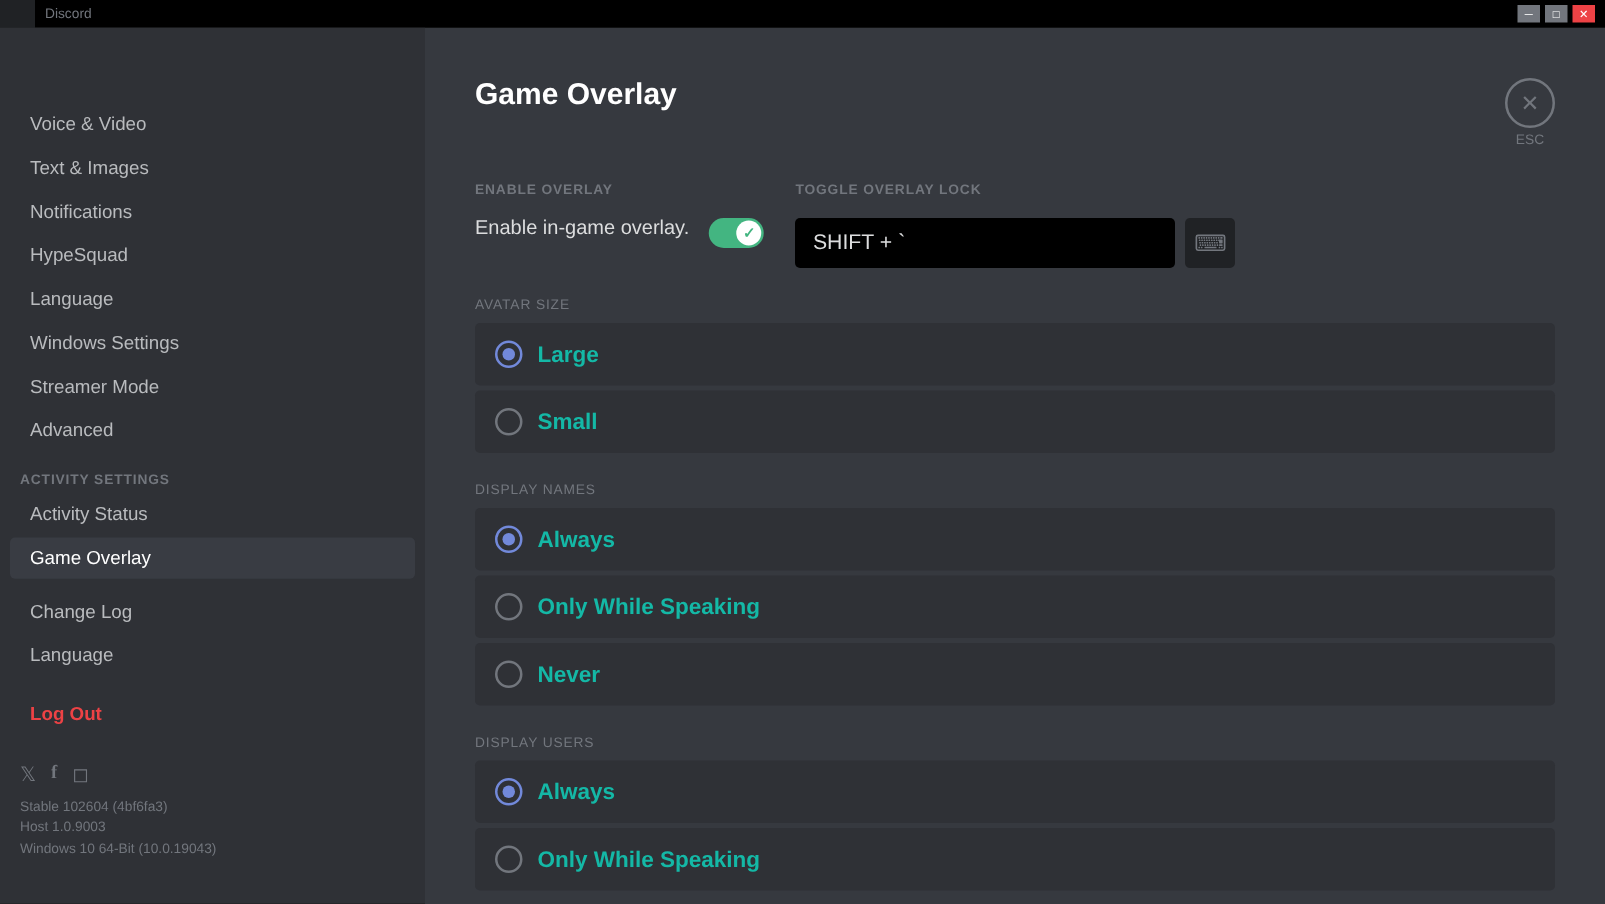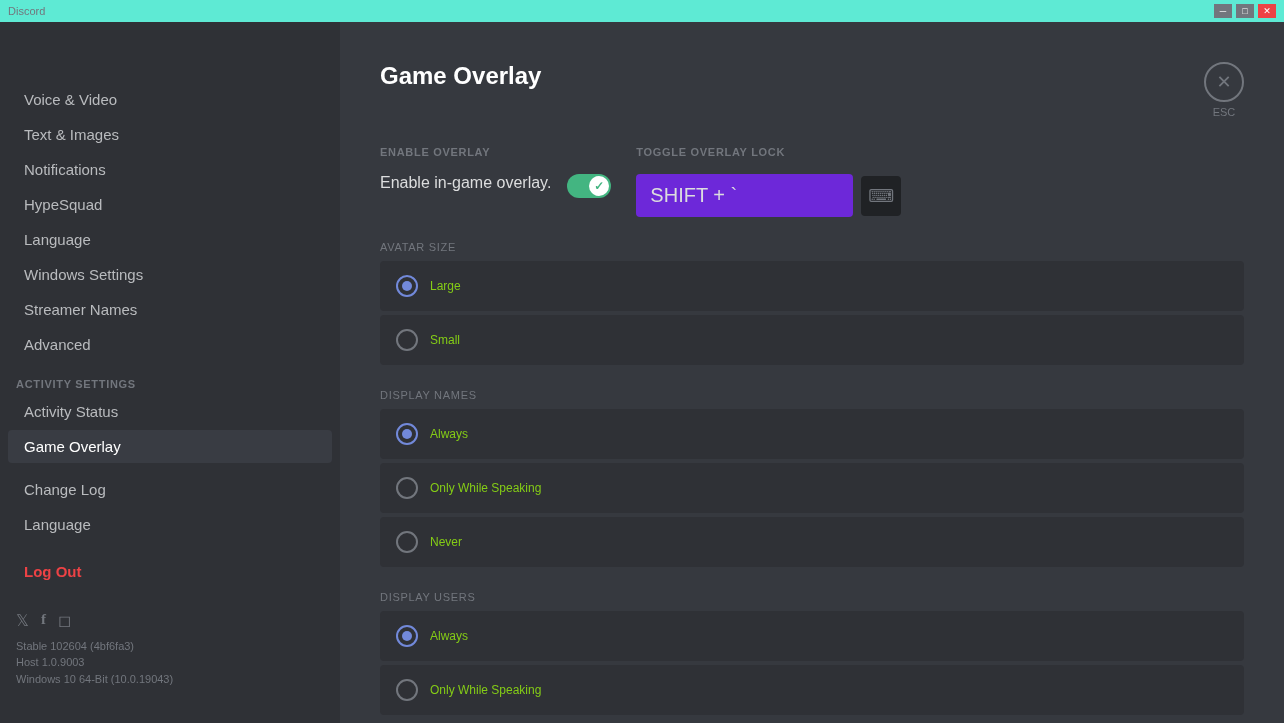--- a/index.html
+++ b/index.html
@@ -7,27 +7,28 @@
       font-family: 'Whitney', 'Helvetica Neue', Helvetica, Arial, sans-serif;
       background: #202225;
       color: #dcddde;
       width: 1284px;
       height: 723px;
       overflow: hidden;
       display: flex;
       flex-direction: column;
     }
     .titlebar {
-      background: #5eead4;
+      background: #000000;
       height: 22px;
       display: flex;
       align-items: center;
       justify-content: space-between;
       padding: 0 8px;
       flex-shrink: 0;
+      margin-left: 28px;
     }
     .titlebar-title {
       font-size: 11px;
       color: #72767d;
     }
     .titlebar-controls {
       display: flex;
       gap: 4px;
     }
     .titlebar-btn {
@@ -209,27 +210,27 @@
       font-size: 12px;
       font-weight: 700;
     }
     
     .keybind-field {
       display: flex;
       align-items: center;
       gap: 8px;
     }
     .keybind-input {
-      background: #6d28d9;
+      background: #000000;
       border: none;
       border-radius: 4px;
       color: #dcddde;
-      font-size: 20px;
+      font-size: 17px;
       padding: 10px 14px;
-      width: 217px;
+      width: 304px;
       outline: none;
     }
     .keybind-icon-btn {
       width: 40px;
       height: 40px;
       background: #202225;
       border-radius: 4px;
       border: none;
       cursor: pointer;
       display: flex;
@@ -266,23 +267,23 @@
       border-color: #7289da;
       background: transparent;
     }
     .radio-inner {
       width: 10px;
       height: 10px;
       border-radius: 50%;
       background: #7289da;
     }
     .radio-label {
-      font-size: 12px;
-      color: #84cc16;
-      font-weight: 400;
+      font-size: 18px;
+      color: #14b8a6;
+      font-weight: 700;
     }
   </style>
 </head>
 <body>
 
 <div class="titlebar">
   <span class="titlebar-title">Discord</span>
   <div class="titlebar-controls">
     <button class="titlebar-btn">─</button>
     <button class="titlebar-btn">□</button>
@@ -306,21 +307,21 @@
     <div class="sidebar-item">
       <span>HypeSquad</span>
     </div>
     <div class="sidebar-item">
       <span>Language</span>
     </div>
     <div class="sidebar-item">
       <span>Windows Settings</span>
     </div>
     <div class="sidebar-item">
-      <span>Streamer Names</span>
+      <span>Streamer Mode</span>
     </div>
     <div class="sidebar-item">
       <span>Advanced</span>
     </div>
 
     <div class="sidebar-section-label">Activity Settings</div>
     <div class="sidebar-item">
       <span>Activity Status</span>
     </div>
     <div class="sidebar-item active">

